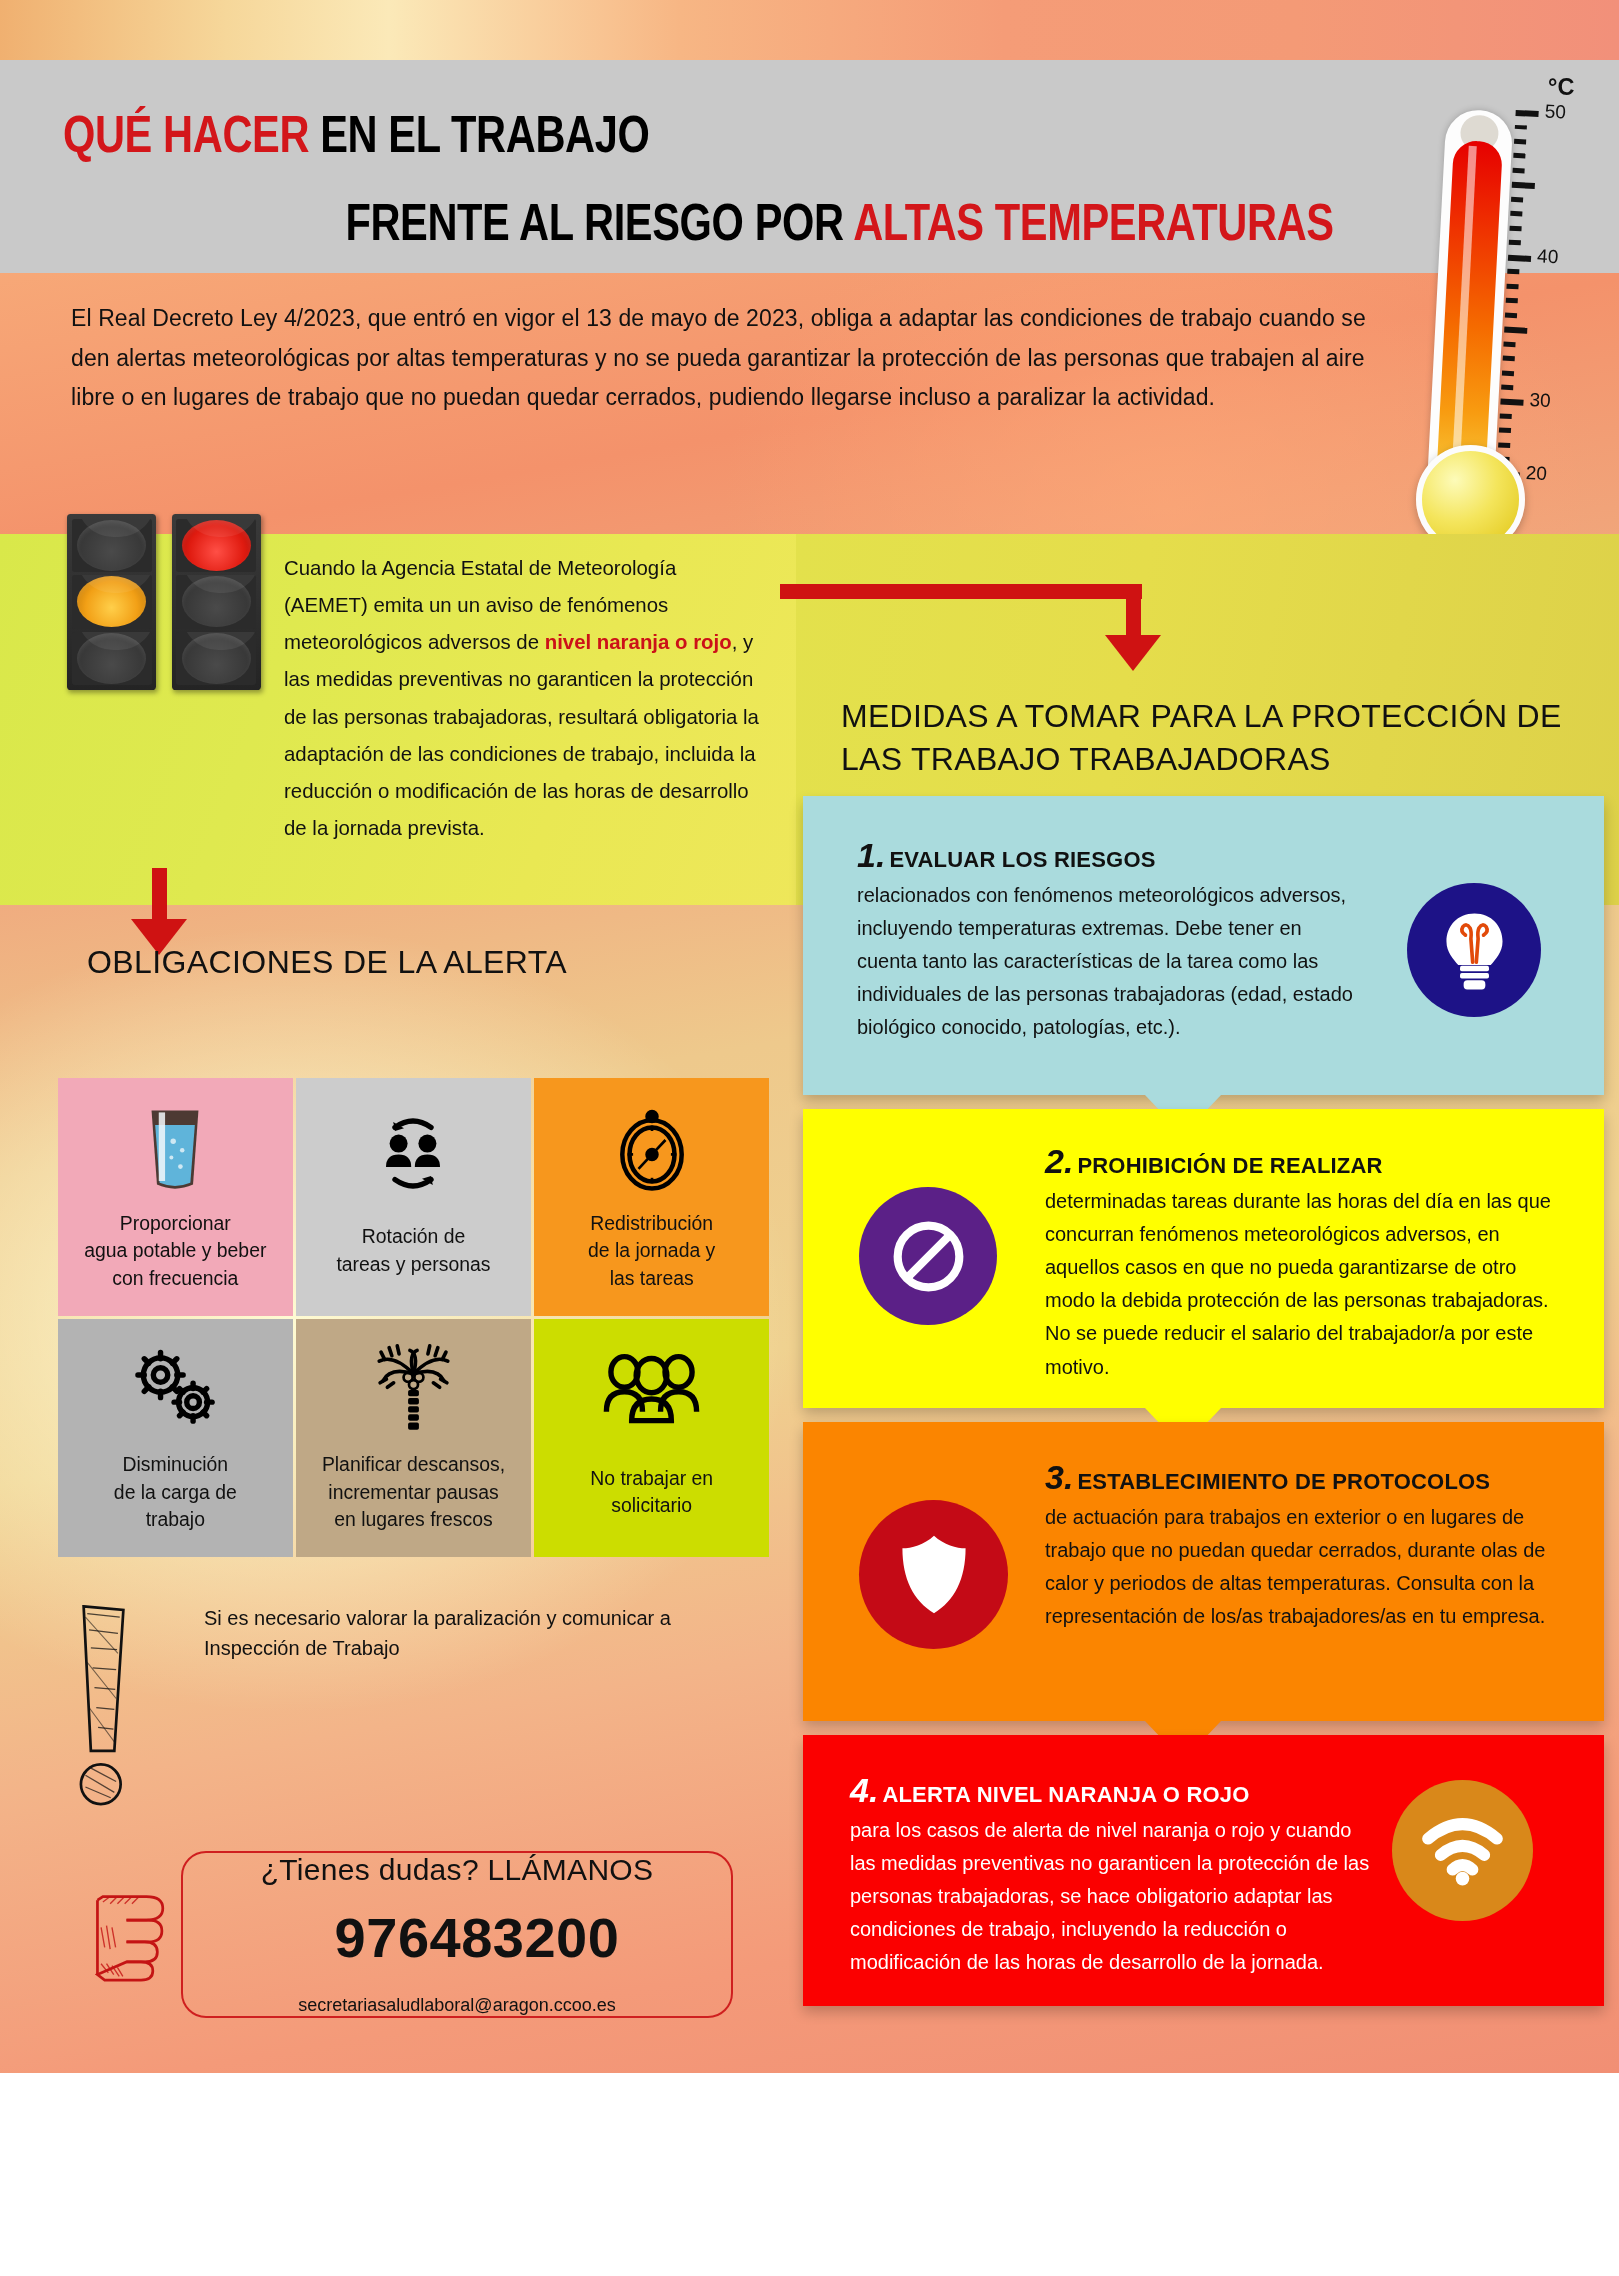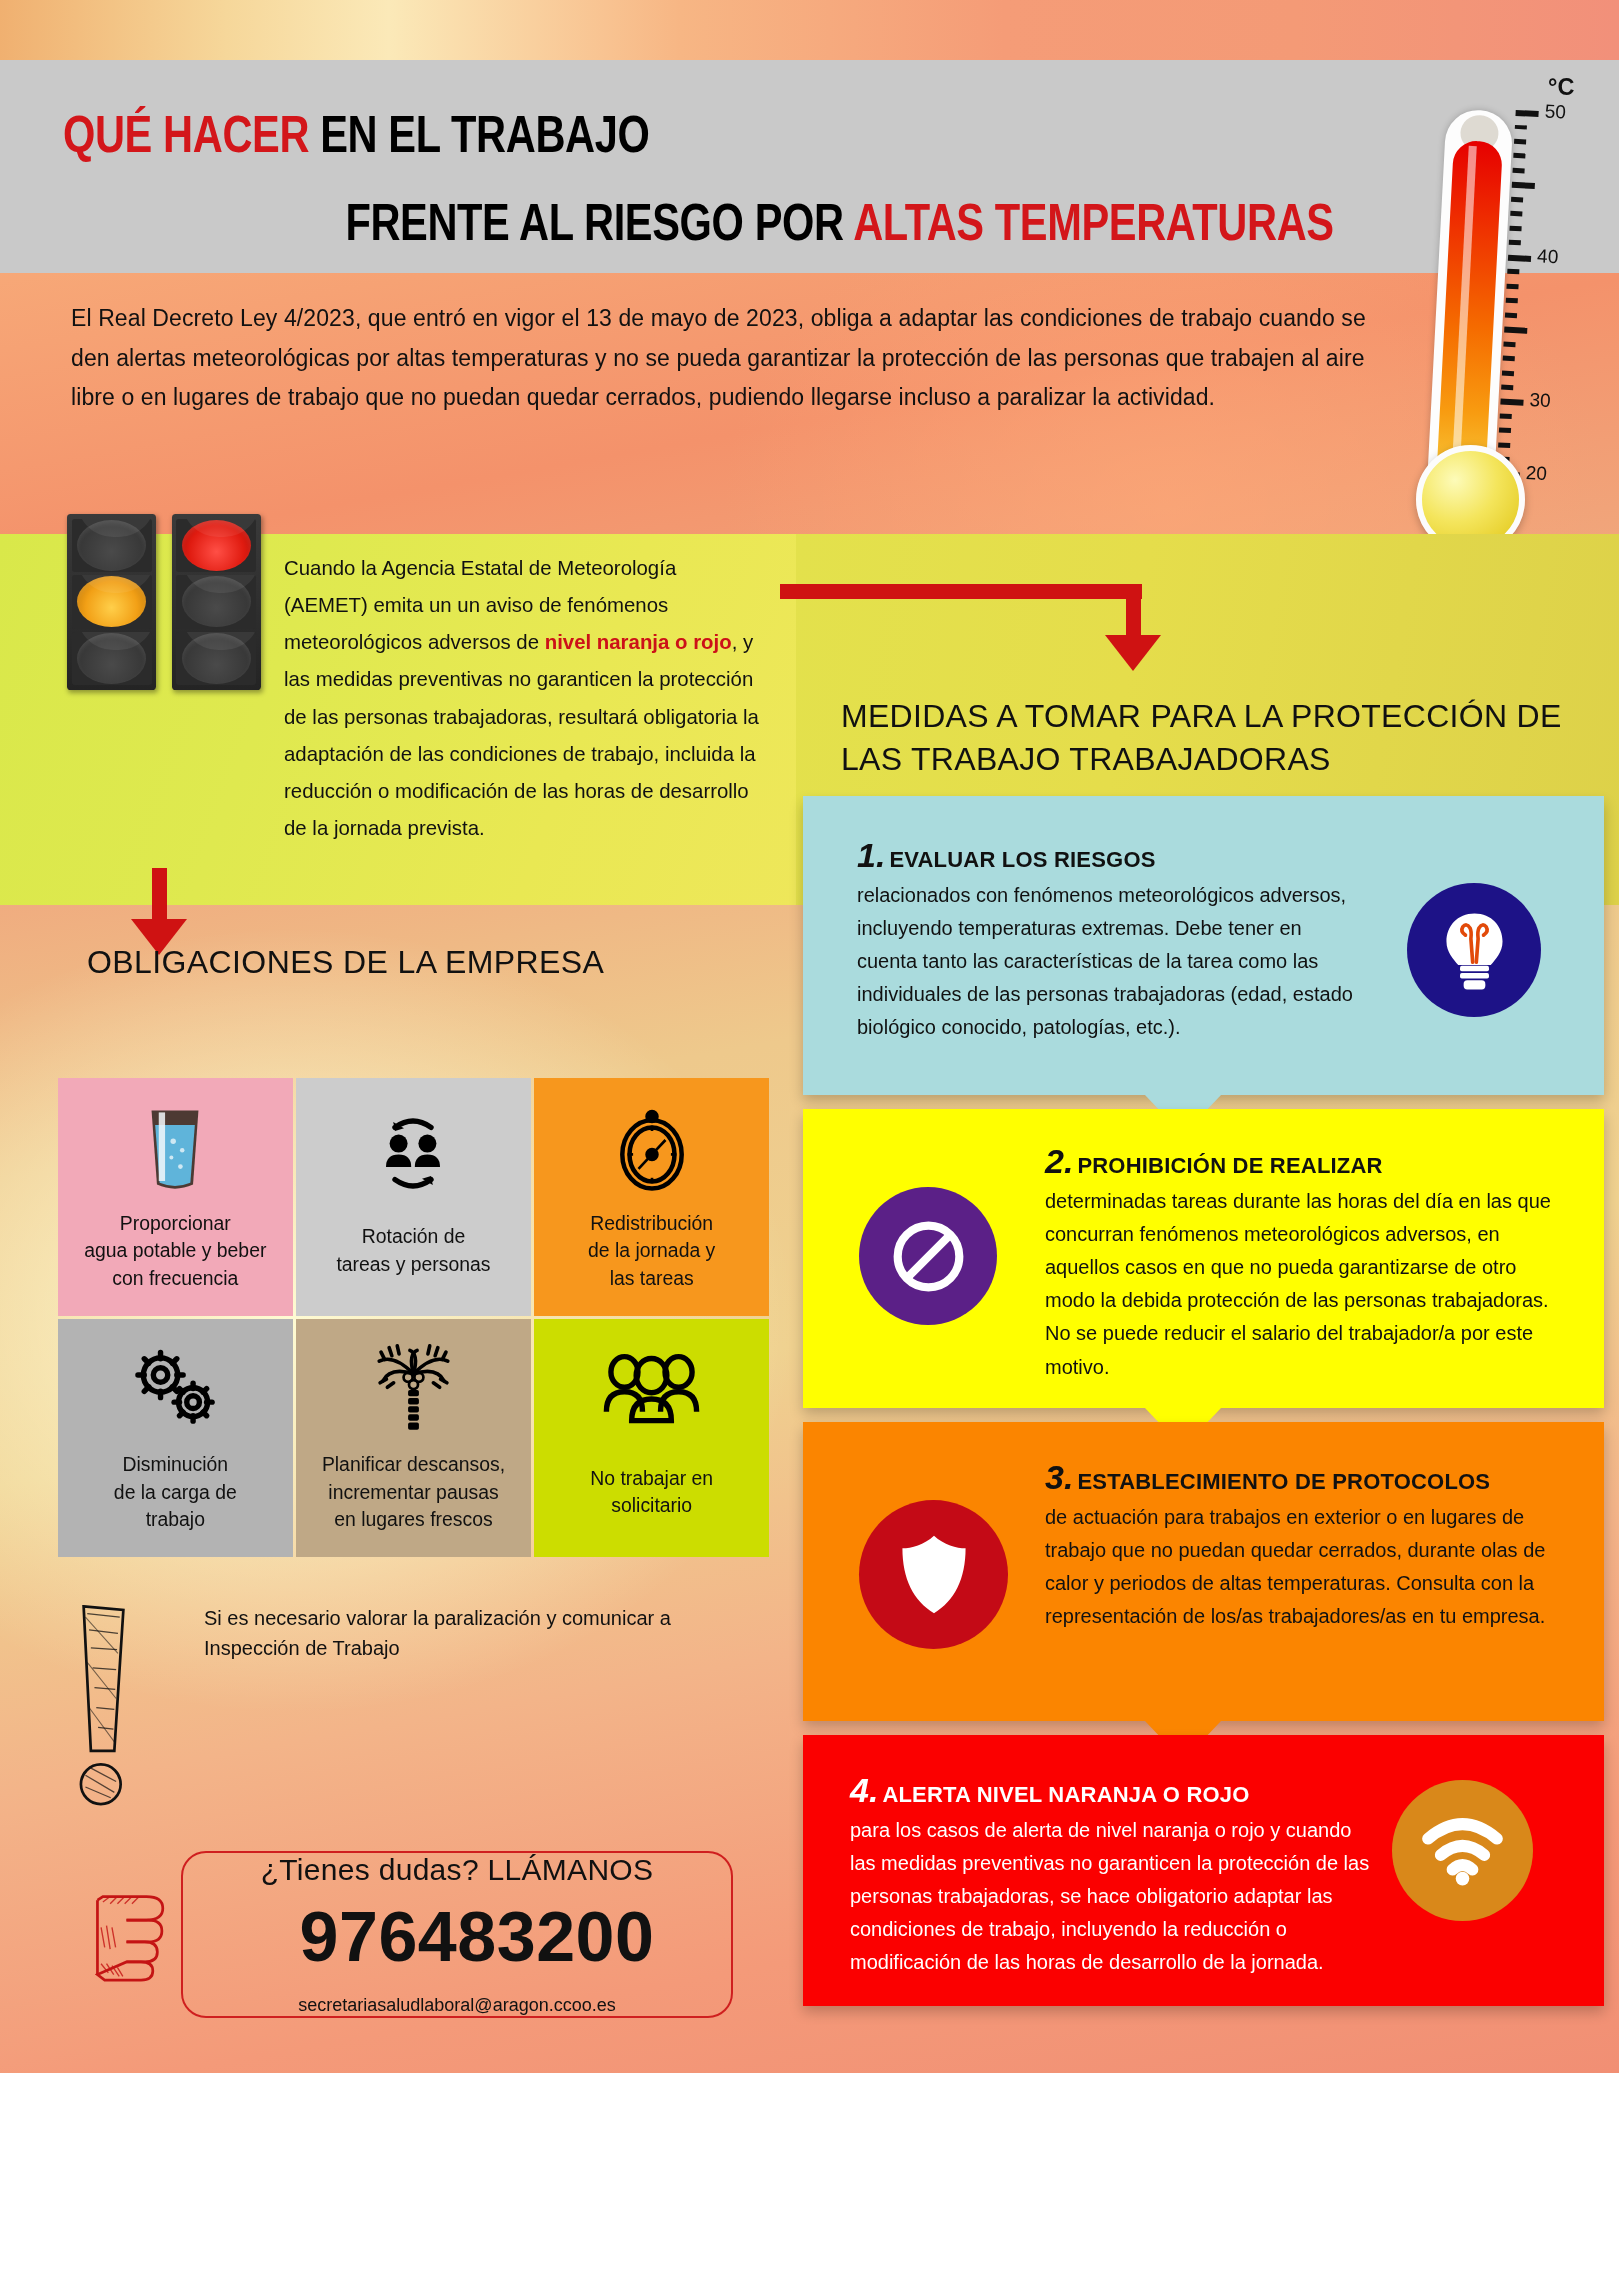--- a/index.html
+++ b/index.html
@@ -207,21 +207,21 @@
     position: absolute; left: 181px; top: 1851px; width: 552px; height: 167px;
     border: 2.7px solid #cf1f1f; border-radius: 25px;
     display: flex; flex-direction: column; align-items: center; justify-content: space-between;
   }
   .phone-q {
     font-family: "Liberation Sans Narrow","Liberation Sans",sans-serif;
     font-size: 30px; color: #111; letter-spacing: 0.3px;
   }
   .phone-num {
     font-family: "Liberation Sans Narrow","Liberation Sans",sans-serif;
-    font-size: 70px; font-weight: 700; color: #111; letter-spacing: 0.5px; margin-top: 1.8px; margin-left: 40px;
+    font-size: 56px; font-weight: 700; color: #111; letter-spacing: 0.5px; margin-top: 1.8px; margin-left: 40px;
   }
   .phone-mail {
     font-family: "Liberation Sans Narrow","Liberation Sans",sans-serif;
     font-size: 18px; color: #111; margin-top: 9px;
   }
   .hand { position: absolute; left: 92px; top: 1882px; width: 118px; height: 109px; }
 
   
   .med-title {
     position: absolute; left: 841px; top: 695px; width: 742px;
@@ -386,21 +386,21 @@
     <div class="arrow-v-shaft" style="left:152px; top:868px; height:56px;"></div>
     <div class="arrow-head" style="left:131px; top:919px;"></div>
   </div>
 
   <div>
     <div class="arrow-h-shaft" style="left:780px; top:584px; width:362px;"></div>
     <div class="arrow-v-shaft" style="left:1126px; top:584px; height:56px;"></div>
     <div class="arrow-head" style="left:1105px; top:635px;"></div>
   </div>
 
-  <div class="oblig-title">OBLIGACIONES DE LA EMPRESA</div>
+  <div class="oblig-title">OBLIGACIONES DE LA ALERTA</div>
 
   <div class="grid">
 
     <div class="cell" style="background:#f2a9b8">
       <div class="ic">
         <svg width="58" height="83" viewBox="0 0 64 92">
           <path d="M6 4 h52 l-6 82 q-20 9 -40 0 z" fill="#4d3a33"></path>
           <path d="M10 20 h44 l-5 64 q-17 7 -34 0 z" fill="#5fb4da"></path>
           <rect x="14" y="6" width="7" height="76" fill="#f3f8fa" opacity="0.85"></rect>
           <circle cx="30" cy="38" r="3" fill="#cfe8f3"></circle>

